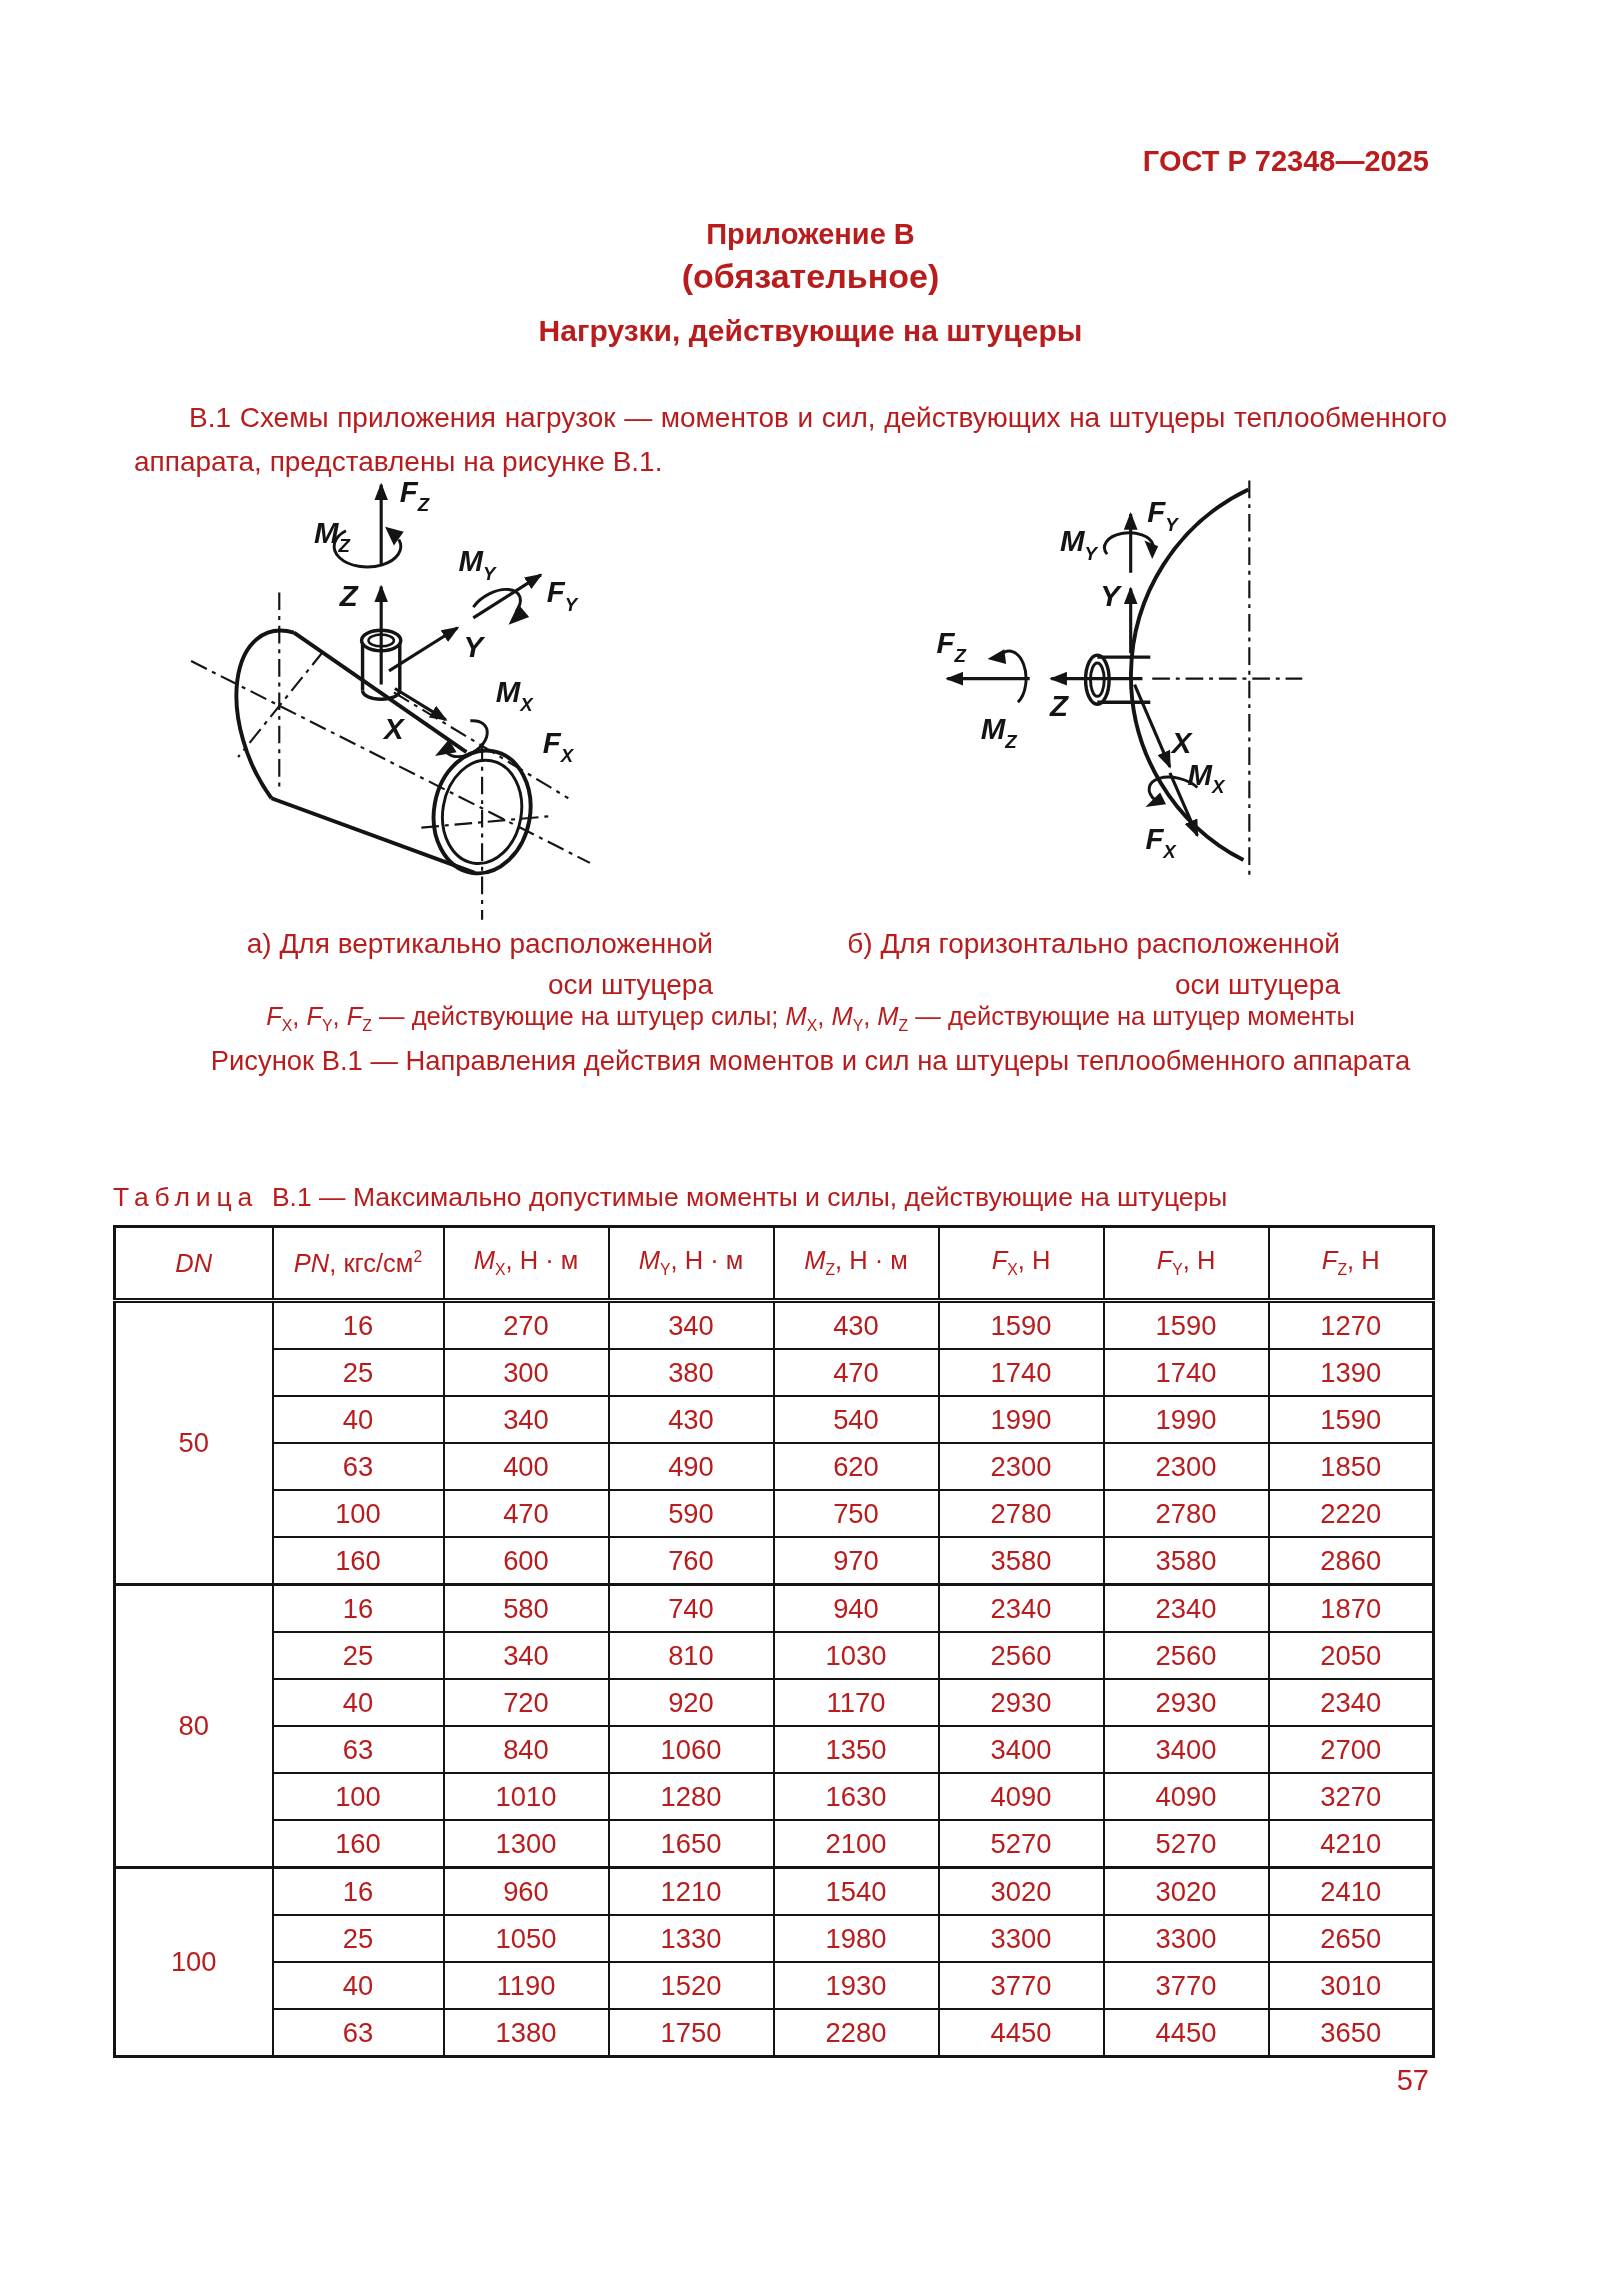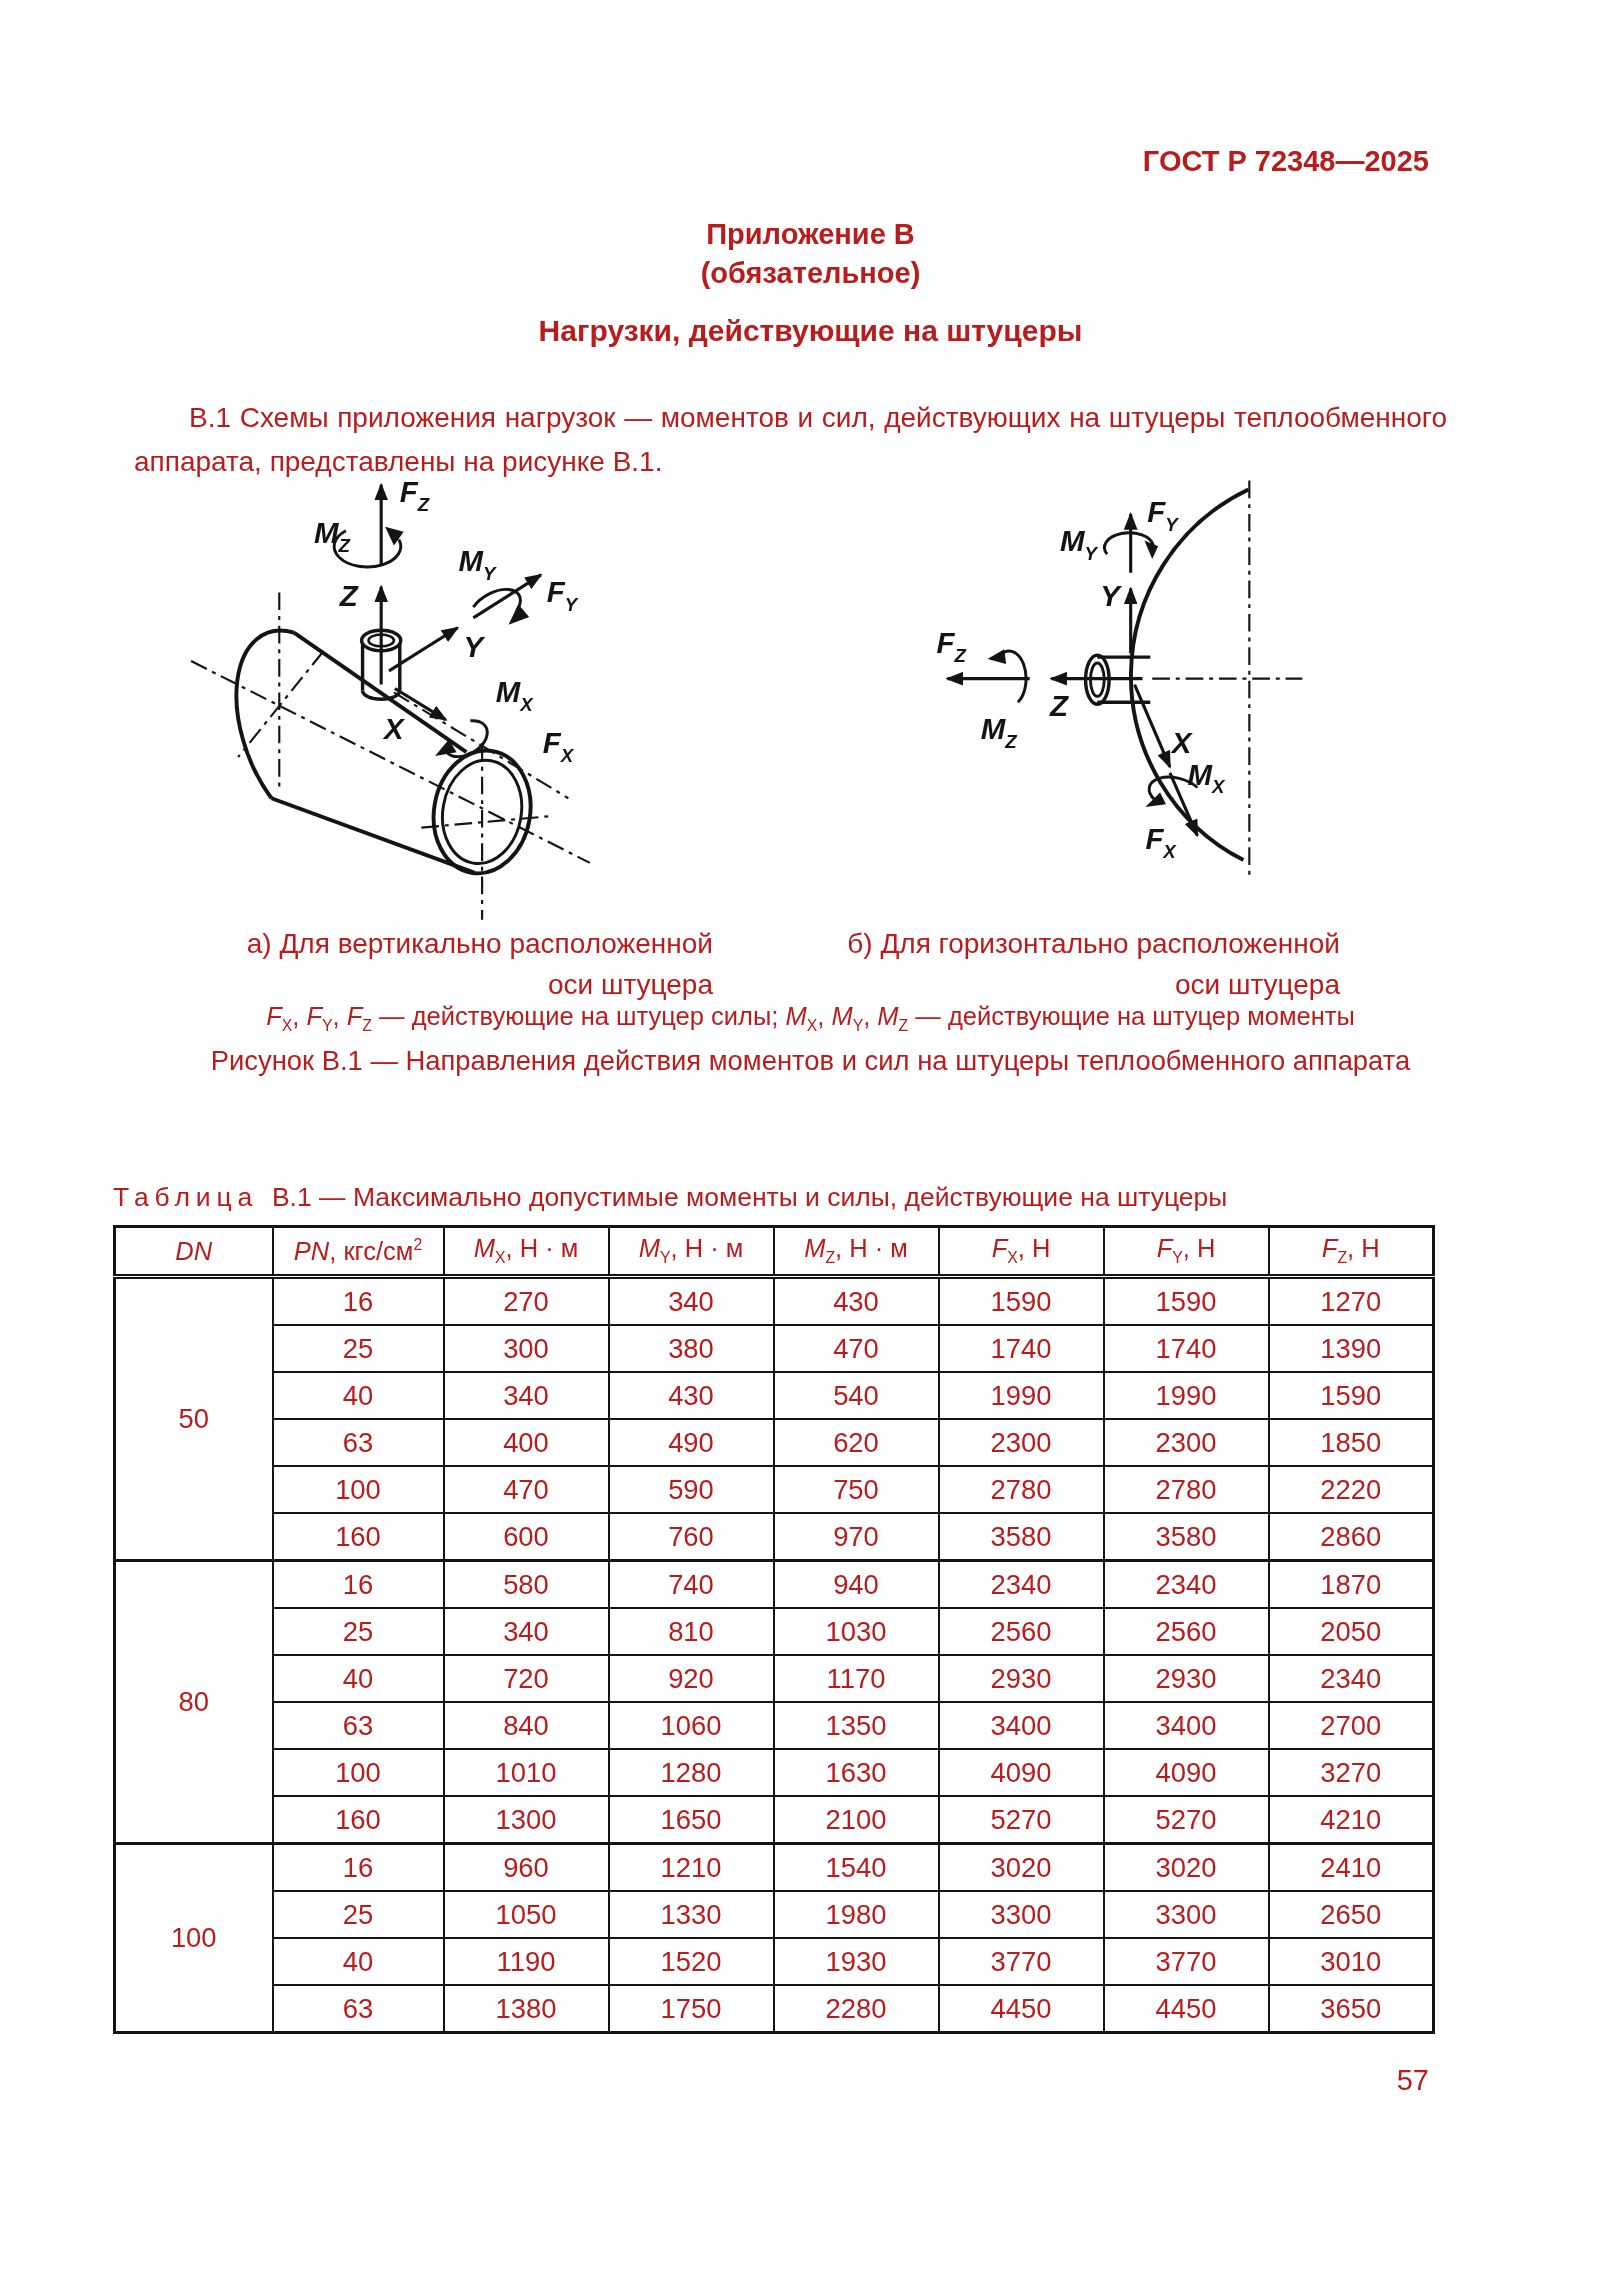--- a/index.html
+++ b/index.html
@@ -3,21 +3,21 @@
 <meta charset="utf-8">
 <style>
   html,body{margin:0;padding:0;background:#e8e8e8;}
   .page{
     position:relative; width:1621px; height:2293px; margin:0 auto;
     background:#ffffff; color:#b91c1c; overflow:hidden;
     font-family:"Liberation Sans", sans-serif;
   }
   .doc-header{position:absolute; top:145px; right:192px; font-size:29px; font-weight:bold;}
   .appendix-label{position:absolute; top:218px; left:0; width:100%; text-align:center; font-size:29px; font-weight:bold;}
-  .appendix-type{position:absolute; top:257px; left:0; width:100%; text-align:center; font-size:29px; font-weight:bold;}
+  .appendix-type{position:absolute; top:257px; left:0; width:100%; text-align:center; font-size:34px; font-weight:bold;}
   .doc-title{position:absolute; top:314px; left:0; width:100%; text-align:center; font-size:30px; font-weight:bold; margin:0;}
   .para{position:absolute; left:118px; width:1313px; font-size:28px; line-height:44px; text-align:justify; text-indent:55px; margin:16px;}
   .para-b1{top:380px;}
   .para-b2{top:1102px;}
   .fig-svg{position:absolute;}
   .fig-a{left:147px; top:453px;}
   .fig-b{left:863px; top:453px;}
   .fig-cap-ab{position:absolute; top:923px; width:510px; text-align:right; font-size:28px; line-height:41px;}
   .cap-a{left:203px;}
   .cap-b{left:830px;}
@@ -25,21 +25,21 @@
   .fig-caption{position:absolute; top:1045px; left:154px; width:1313px; text-align:center; font-size:27.4px;}
   .table-caption{position:absolute; top:1182px; left:113px; font-size:26.5px;}
   .table-caption .tword{letter-spacing:5.9px; margin-right:13.7px;}
   sub{font-size:0.62em;} sup{font-size:0.62em;}
   table.loads{
     position:absolute; left:113px; top:1225px; width:1316px;
     border-collapse:collapse; table-layout:fixed; border:3.9px solid #141414;
   }
   table.loads th{
     border:2px solid #141414; border-bottom:5.9px double #141414;
-    height:46px; font-size:25.5px; font-weight:normal; text-align:center; padding:0;
+    height:46px; font-size:25.5px; font-weight:normal; text-align:center; padding:12px;
   }
   table.loads td{
     border:2px solid #141414; border-top:2.9px solid #141414;
     height:45px; font-size:27.4px; text-align:center; padding:0;
   }
   table.loads tr.group-start td{border-top:3.9px solid #141414;}
   table.loads td.dn-cell{font-size:27.4px;}
   .page-number{position:absolute; top:2064px; right:192px; font-size:29px;}
   
   .stroke{stroke:#141414; fill:none;}

